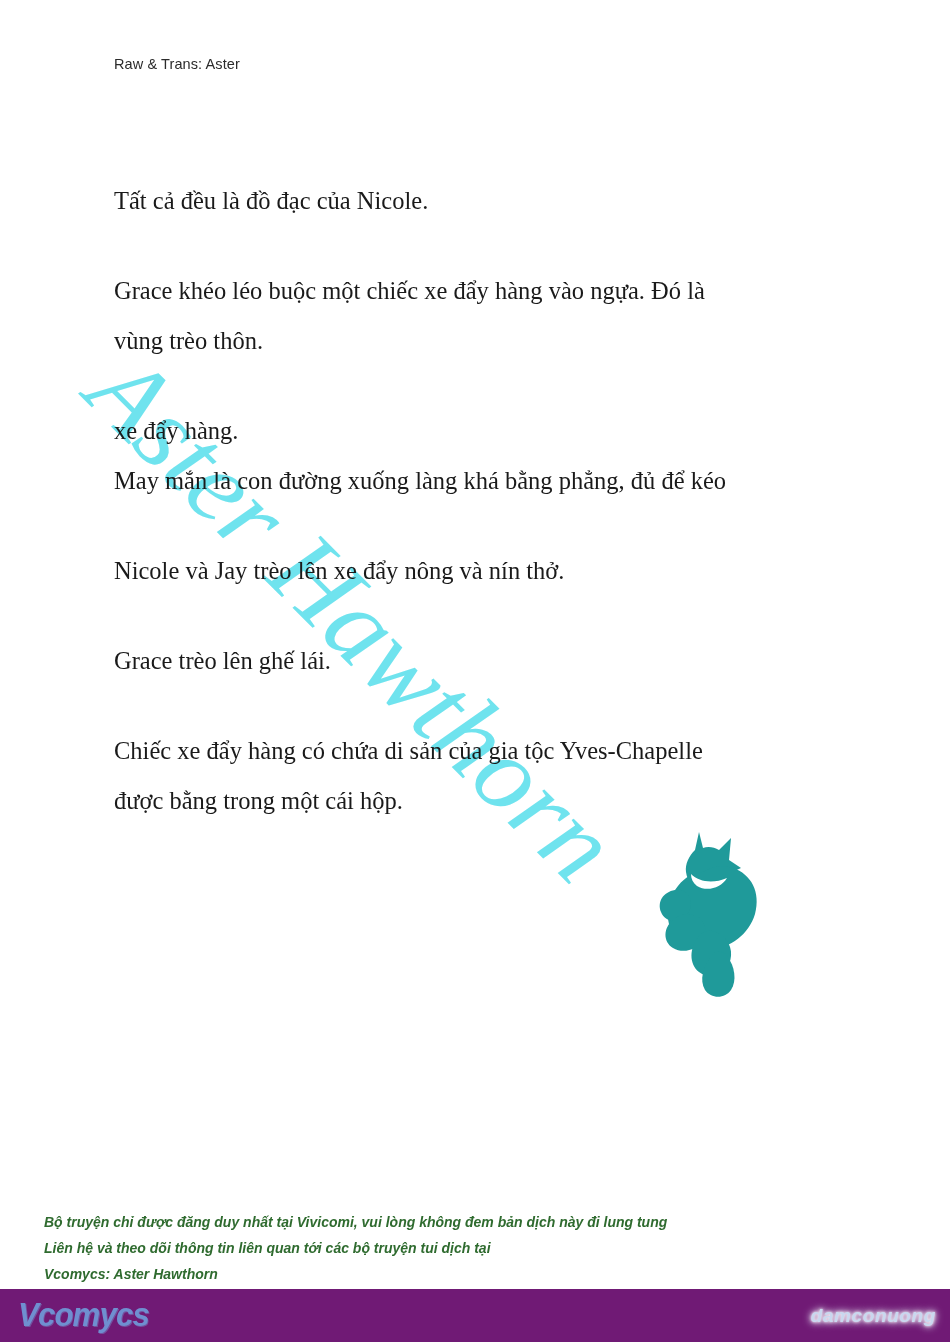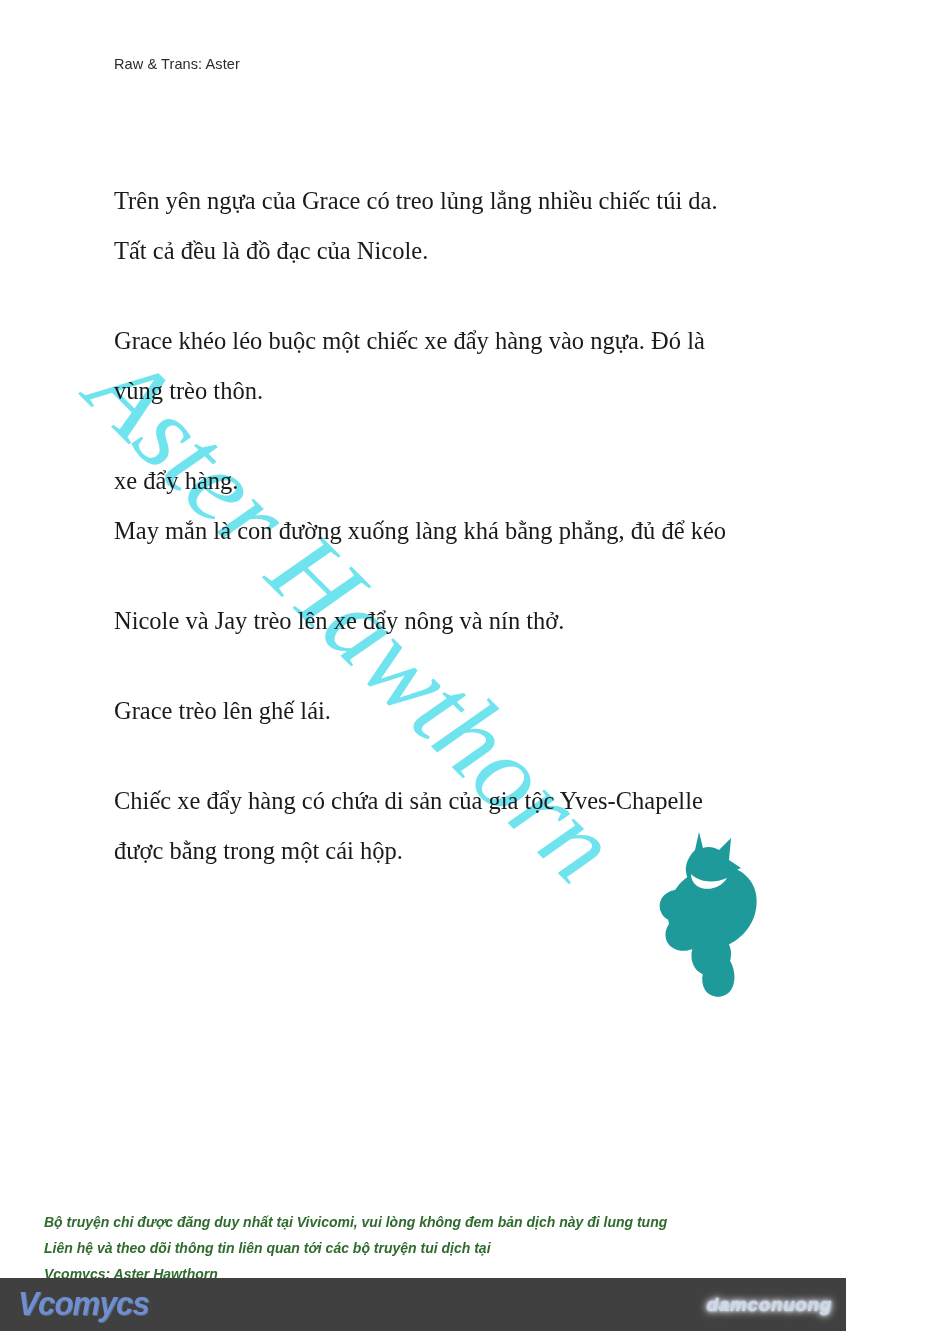--- a/index.html
+++ b/index.html
@@ -88,24 +88,24 @@
     line-height: 26px;
     color: #2f6b2f;
     margin-left: 44px;
   }
   .footer-credit .cline { display: block; }
 
   
   .bottom-bar {
     position: absolute;
     left: 0;
-    bottom: 12px;
-    width: 846px;
+    bottom: 1px;
+    width: 950px;
     height: 53px;
-    background: #404040;
+    background: #701a75;
   }
   .vcomycs-logo {
     position: absolute;
     left: 18px;
     top: 6px;
     font-family: "Liberation Sans", sans-serif;
     font-weight: bold;
     font-style: italic;
     font-size: 34px;
     letter-spacing: -1px;
@@ -138,21 +138,20 @@
 
 <div class="page">
 
   <div class="page-header">Raw &amp; Trans: Aster</div>
 
   <div class="watermark">Aster Hawthorn</div>
 
   <div class="body-text">
 
     <p class="para">
-      <span class="line">Trên yên ngựa của Grace có treo lủng lẳng nhiều chiếc túi da.</span>
       <span class="line">Tất cả đều là đồ đạc của Nicole.</span>
     </p>
 
     <p class="para">
       <span class="line">Grace khéo léo buộc một chiếc xe đẩy hàng vào ngựa. Đó là</span>
       <span class="line">vùng trèo thôn.</span>
     </p>
 
     <p class="para">
       <span class="line">xe đẩy hàng.</span>

